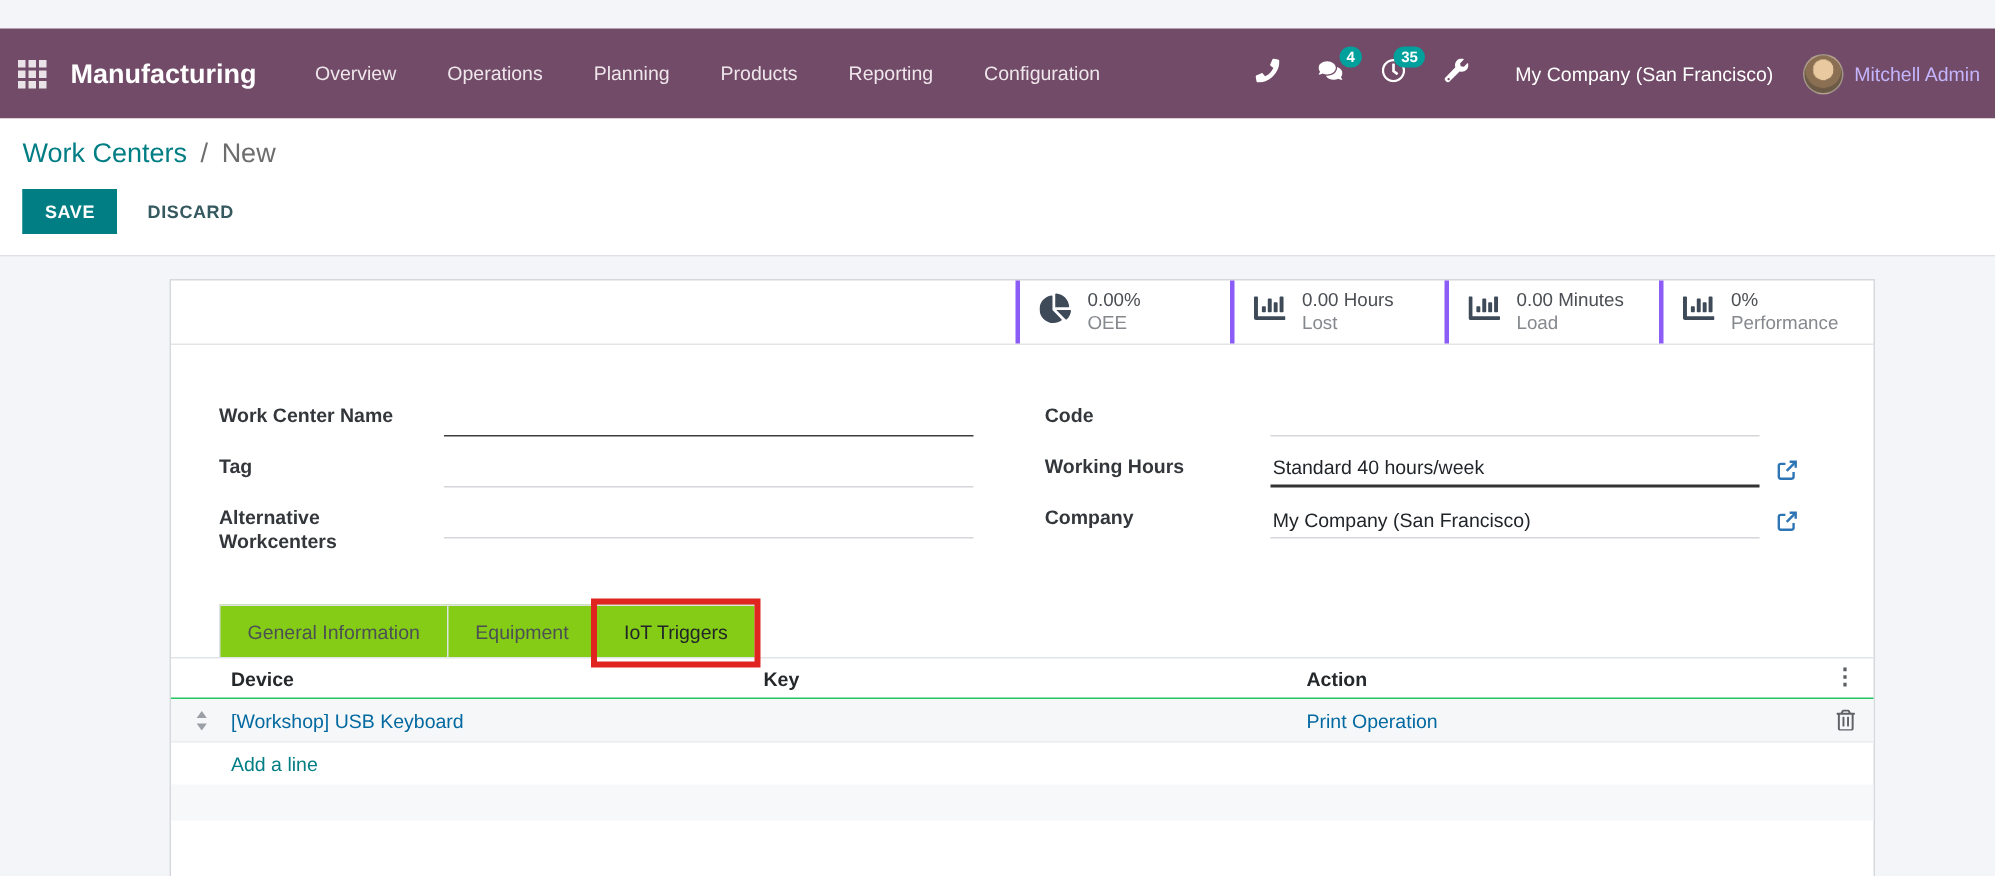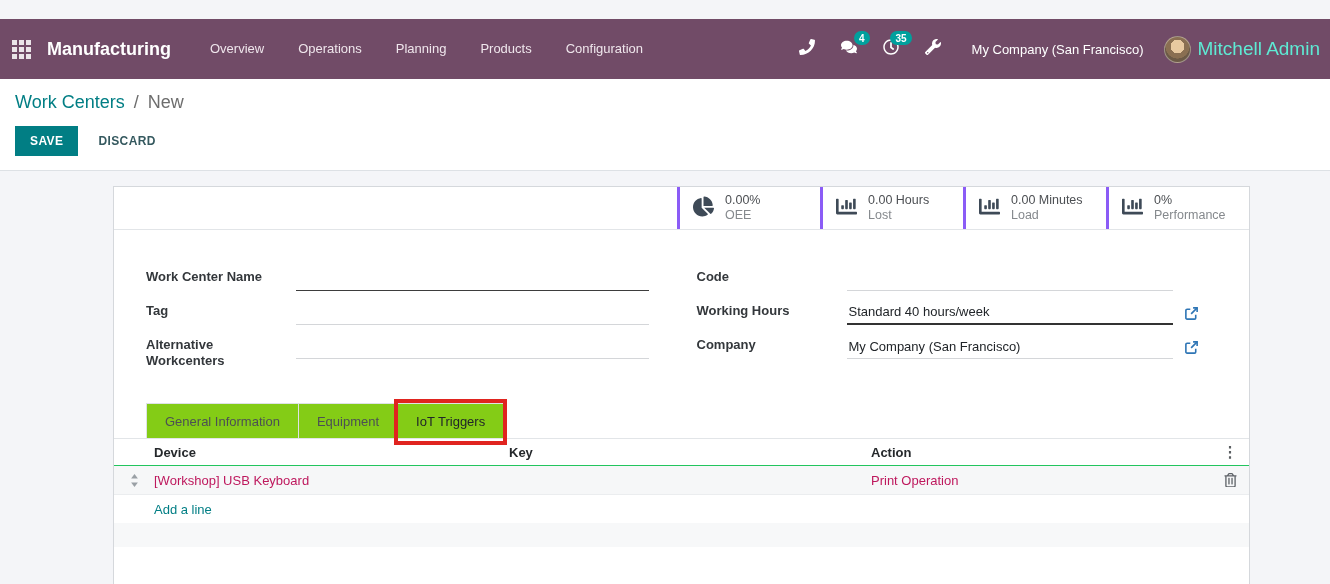--- a/index.html
+++ b/index.html
@@ -19,21 +19,21 @@
   .icon-btn { position:relative; height:44px; display:flex; align-items:center;
     padding:0 13px; cursor:pointer; }
   .icon-btn svg { width:16px; height:16px; fill:#fff; }
   .badge { position:absolute; top:4px; right:0px; background:#00A09D; color:#fff;
     font-size:10px; font-weight:bold; border-radius:9px; padding:1.5px 5px; line-height:11px; }
   .company-name { color:#fff; font-size:13px; margin:0 20px 0 18px; cursor:pointer; }
   .user-zone { display:flex; align-items:center; cursor:pointer; }
   .avatar { width:27px; height:27px; border-radius:50%; flex-shrink:0; margin-right:7px;
     background:radial-gradient(circle at 50% 38%, #e8c9a0 0 34%, #8a6f52 35% 60%, #6c5a46 61% 100%);
     border:1px solid rgba(255,255,255,.35); }
-  .user-name { color:#5eead4; font-size:19px; }
+  .user-name { color:#c4b5fd; font-size:13px; }
 
   
   .control-panel { background:#fff; border-bottom:1px solid #dde1e5; padding:13px 16px 14px 15px; }
   .breadcrumb { font-size:18px; margin-bottom:13px; }
   .breadcrumb .parent { color:#017e84; cursor:pointer; }
   .breadcrumb .sep { color:#6d6d6d; margin:0 4px; }
   .breadcrumb .current { color:#6d6d6d; }
   .cp-buttons { display:flex; align-items:center; }
   .btn-save { background:#017e84; border:1px solid #017e84; color:#fff; font-size:12px;
     font-weight:bold; letter-spacing:.4px; padding:7px 14px; cursor:pointer;
@@ -81,21 +81,21 @@
   .tab.highlight::after { content:""; position:absolute; inset:-5px -4px -7px -4px;
     border:4px solid #e0241f; pointer-events:none; z-index:5; }
 
   
   .grid-row { display:grid; grid-template-columns:40px 355px 362px 1fr 38px; align-items:center; }
   .thead { height:27px; font-size:13px; font-weight:bold; color:#25282b;
     border-bottom:1px solid #22c55e; }
   .kebab { color:#5a5e62; font-size:15px; font-weight:bold; text-align:center; cursor:pointer;
     line-height:14px; }
   .trow { height:29px; background:#f6f7f8; border-bottom:1px solid #ebedef;
-    font-size:13px; color:#be185d; cursor:pointer; }
+    font-size:13px; color:#0369a1; cursor:pointer; }
   .drag { justify-self:center; cursor:grab; }
   .drag svg { width:9px; height:13px; fill:#9aa0a5; display:block; }
   .trash { justify-self:center; cursor:pointer; }
   .trash svg { width:13px; height:14px; fill:#5f6368; display:block; }
   .addline-row { height:28px; display:flex; align-items:center; padding-left:40px; }
   .addline { font-size:13px; color:#017e84; cursor:pointer; }
   .stripe { height:24px; background:#f7f8f9; }
 </style>
 </head>
 <body>
@@ -111,20 +111,21 @@
       <i></i>
       <i></i>
       <i></i>
   </div>
   <div class="brand">Manufacturing</div>
   <div class="nav-menu">
     <div class="nav-item">Overview</div>
     <div class="nav-item">Operations</div>
     <div class="nav-item">Planning</div>
     <div class="nav-item">Products</div>
+    <div class="nav-item">Reporting</div>
     <div class="nav-item">Configuration</div>
   </div>
   <div class="systray">
     <div class="icon-btn">
       <span><svg viewBox="0 0 512 512" width="16" height="16" fill="#fff">
             <path d="M493.4 24.6l-104-24c-11.3-2.6-22.9 3.3-27.5 13.9l-48 112c-4.2 9.8-1.4 21.3 6.9 28l60.6 49.6c-36 76.7-98.9 140.5-177.2 177.2l-49.6-60.6c-6.8-8.3-18.2-11.1-28-6.9l-112 48C3.9 366.5-2 378.1.6 389.4l24 104C27.1 504.2 36.7 512 48 512c256.1 0 464-207.5 464-464 0-11.2-7.7-20.9-18.6-23.4z"></path>
           </svg></span>
     </div>
     <div class="icon-btn">
       <span><svg viewBox="0 0 576 512" width="17" height="16" fill="#fff">

